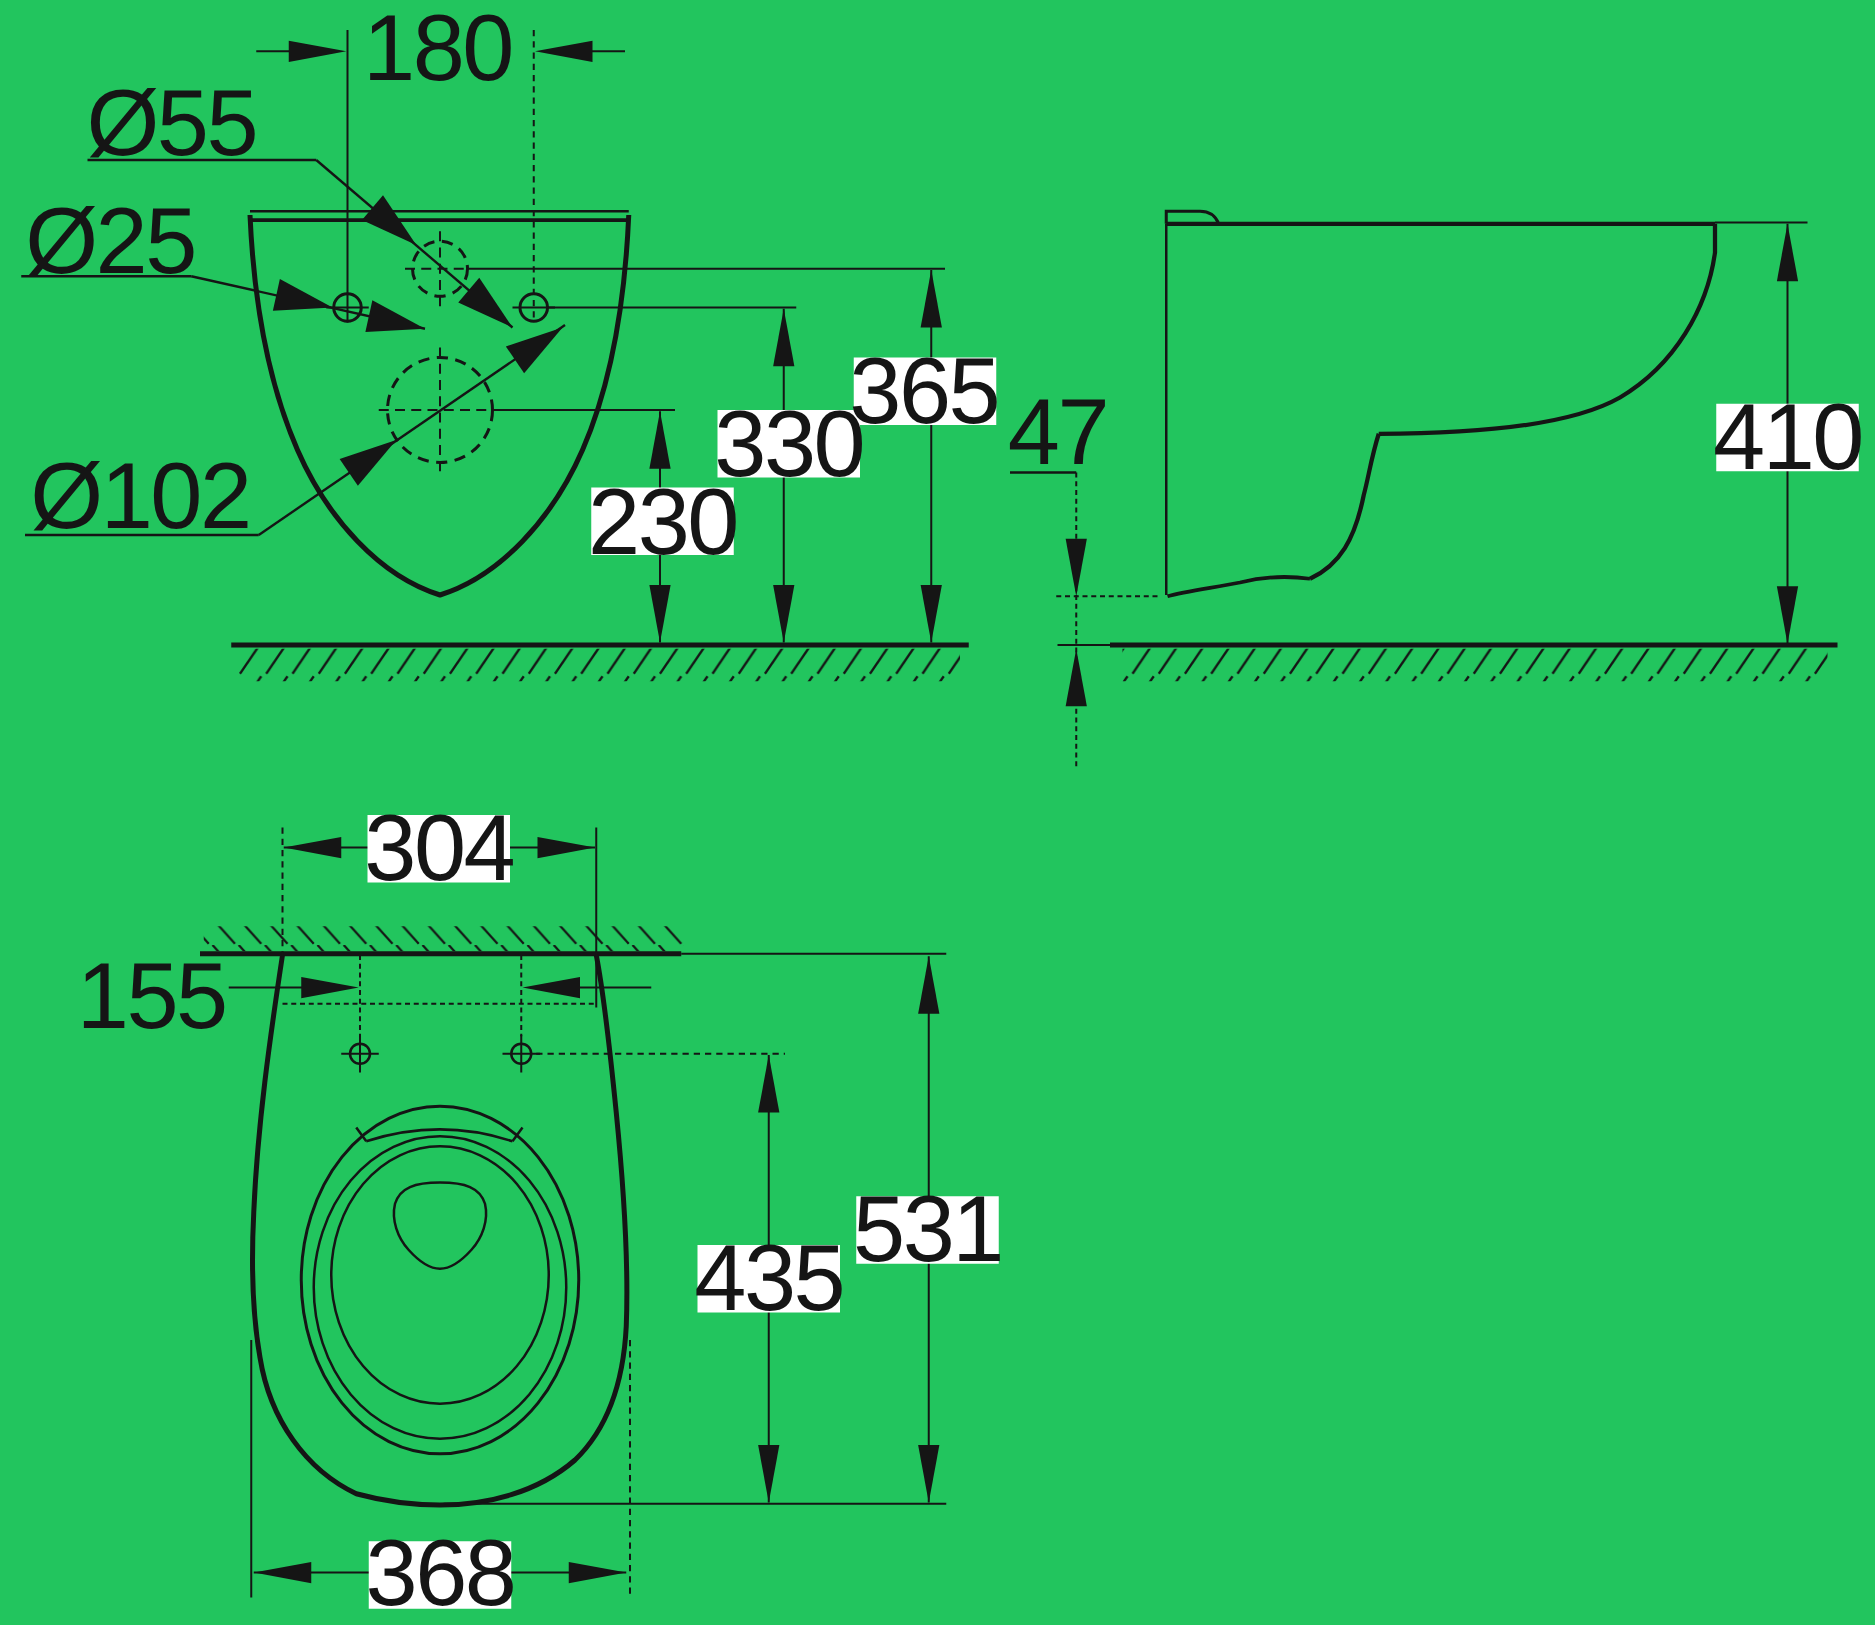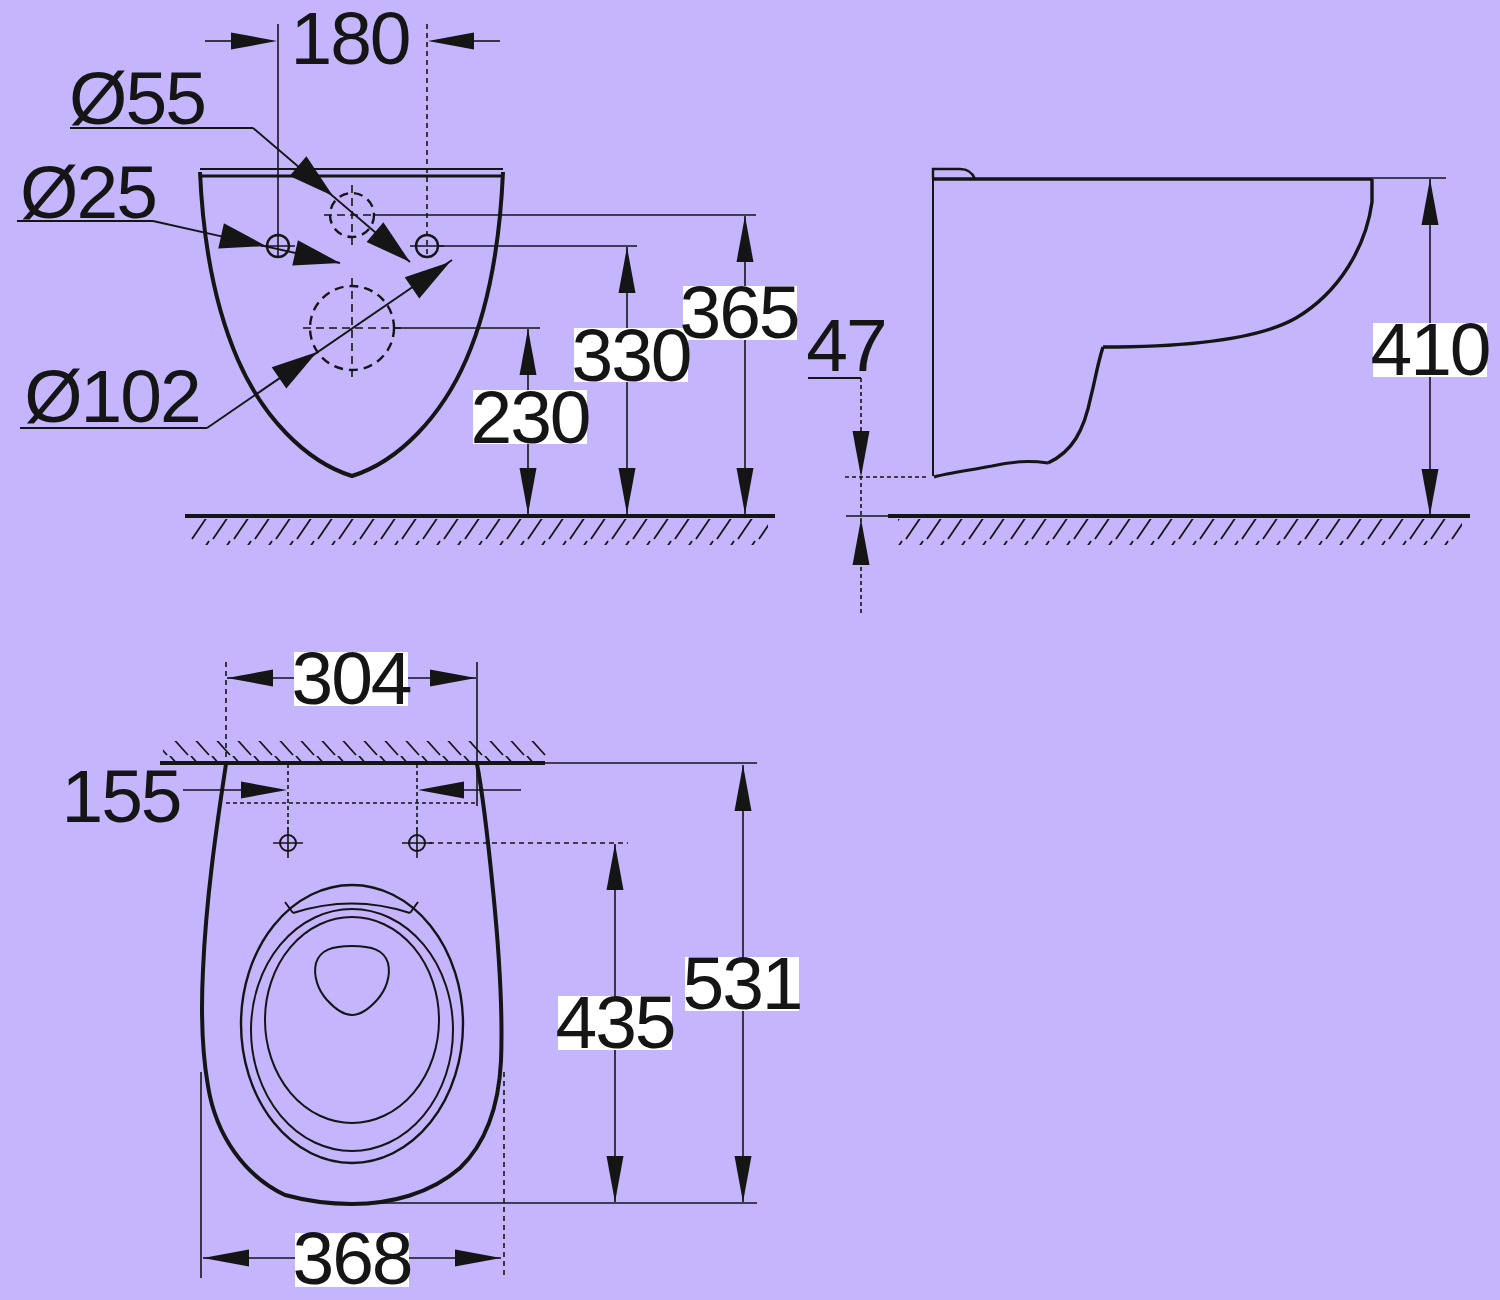--- a/index.html
+++ b/index.html
@@ -1,16 +1,16 @@
 <!DOCTYPE html>
 <html><head>
 <meta charset="utf-8">
 <style>
   html,body{margin:0;padding:0;background:#ffffff;}
-  .stage{position:relative;width:1500px;height:1300px;background:#c4b5fd;overflow:hidden;}
+  .stage{position:relative;width:1500px;height:1300px;background:#22c55e;overflow:hidden;}
   svg{display:block;}
   svg .ln{fill:none;stroke:#151515;}
   svg .w16{stroke-width:1.6;}
   svg .w19{stroke-width:1.9;}
   svg .w2{stroke-width:2;}
   svg .w24{stroke-width:2.4;}
   svg .w3{stroke-width:3;}
   svg .w34{stroke-width:3.4;}
   svg .w4{stroke-width:4;}
   svg .dashA{stroke-dasharray:9 6;}

